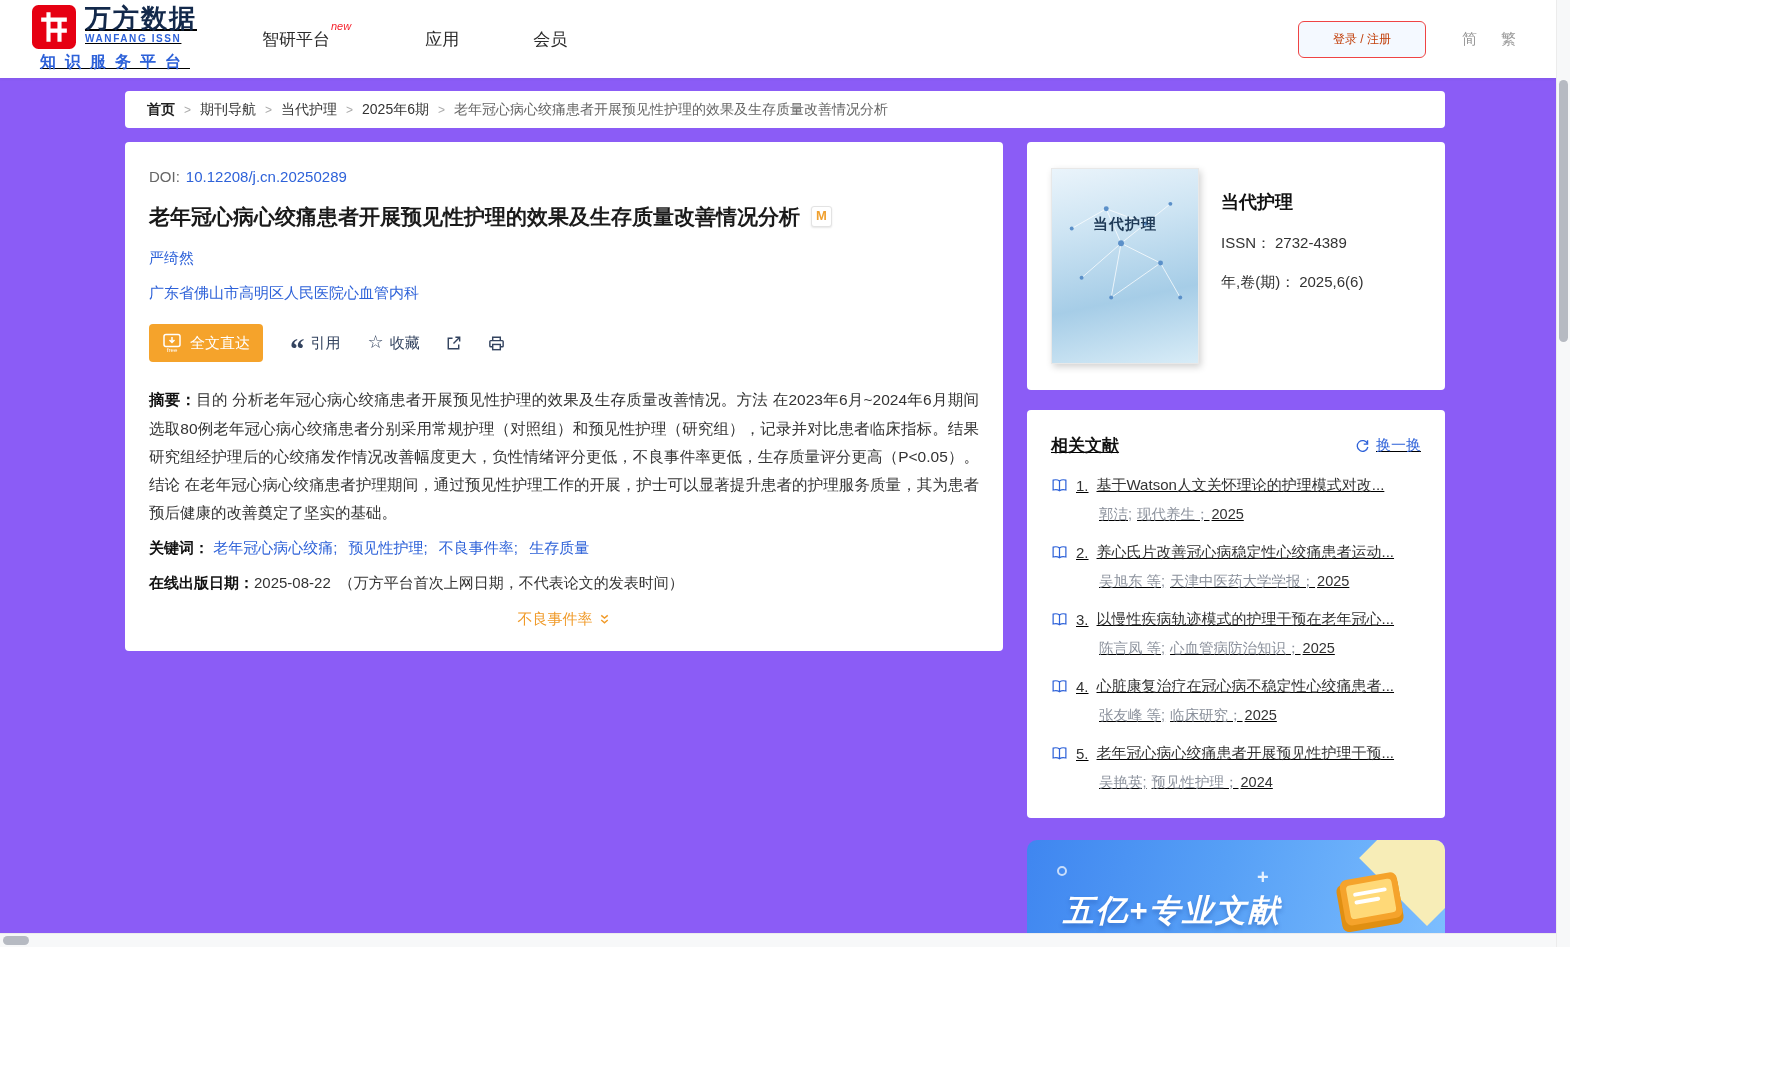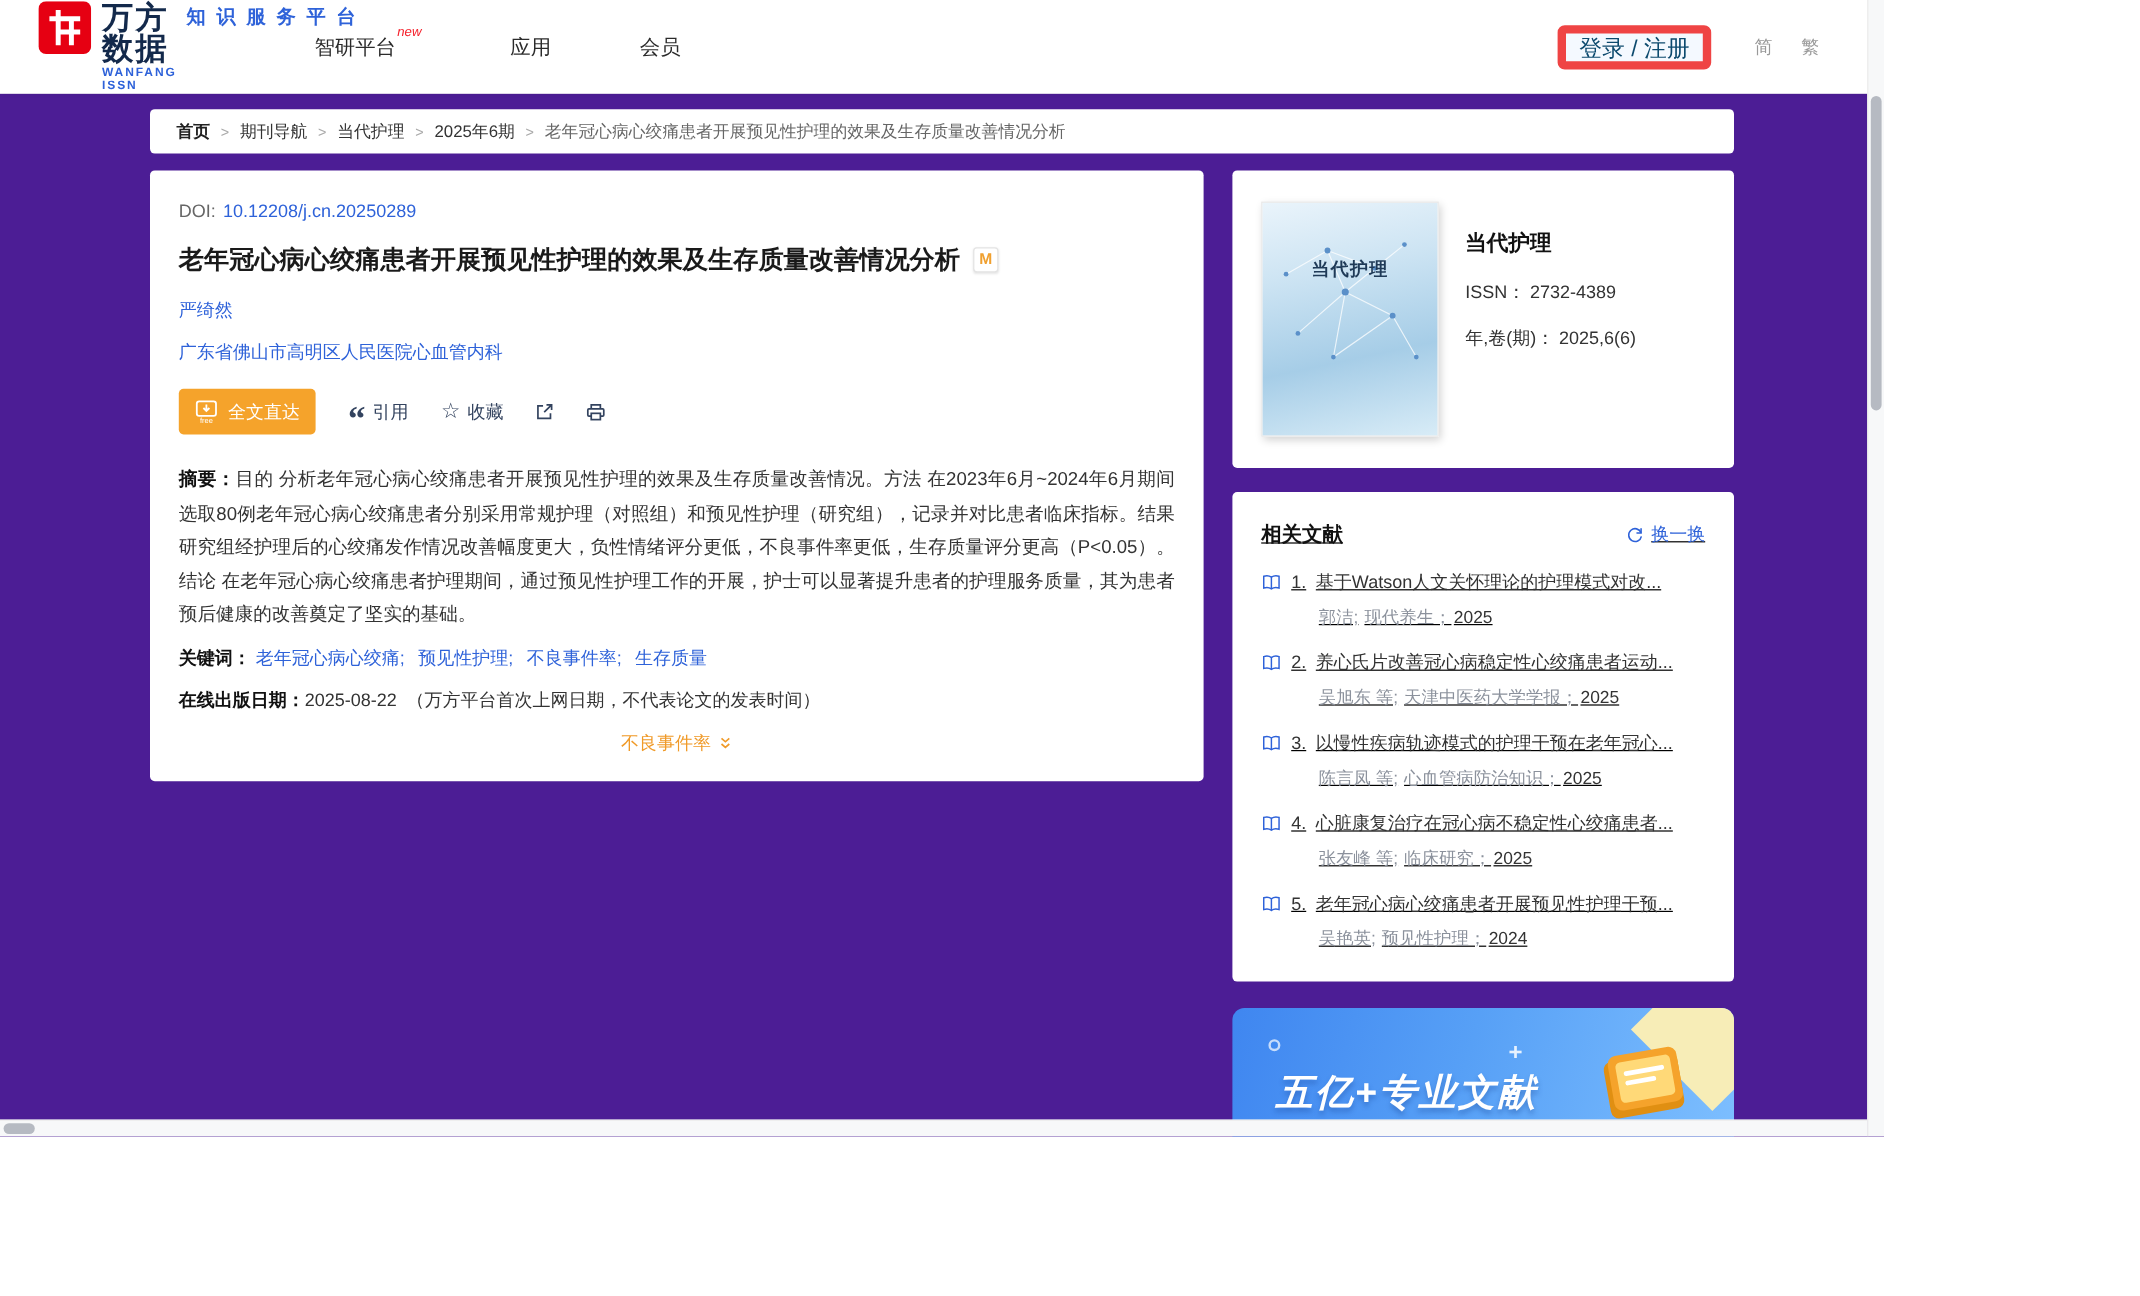--- a/index.html
+++ b/index.html
@@ -2,42 +2,42 @@
 <html><head>
 <meta charset="utf-8">
 <style>
   * { margin:0; padding:0; box-sizing:border-box; }
   html,body { width:1783px; height:1080px; background:#ffffff; font-family:"Liberation Sans","DejaVu Sans",sans-serif; position:relative; overflow:hidden; }
 
   .viewport { position:absolute; top:0; left:0; width:1570px; height:947px; background:#f3f4f6; overflow:hidden; }
 
   
   .header { height:78px; background:#fff; display:flex; align-items:center; padding:0 54px 0 32px; position:relative; z-index:2; box-shadow:0 1px 3px rgba(0,0,0,.05); }
-  .logo { display:flex; flex-direction:row; width:178px; cursor:pointer; flex-shrink:0; }
+  .logo { display:flex; flex-direction:column; width:178px; cursor:pointer; flex-shrink:0;text-decoration:underline; }
   .logo-row { display:flex; align-items:flex-start; gap:9px; }
   .logo-mark { width:44px; height:44px; flex-shrink:0; }
   .logo-title { font-size:26px; font-weight:900; color:#13294b; letter-spacing:2px; line-height:26px; }
   .logo-sub { font-size:10px; font-weight:bold; color:#2e62d9; letter-spacing:1.6px; margin-top:2px; }
   .logo-tagline { font-size:16px; font-weight:bold; color:#2e62d9; letter-spacing:9px; margin-top:3px; margin-left:8px; white-space:nowrap; }
 
   .nav { display:flex; margin-left:52px; gap:74px; font-size:17px; color:#2b2b2b; flex-shrink:0; }
   .nav-item { cursor:pointer; position:relative; white-space:nowrap; }
   .new-badge { color:#f5222d; font-size:11px; font-style:italic; position:relative; top:-8px; margin-left:1px; }
 
   .search { display:flex; margin-left:12px; flex-shrink:0; }
   .search-input { width:298px; height:45px; border:1px solid #e0e0e0; border-right:none; border-radius:4px 0 0 4px; outline:none; padding:0 12px; font-size:15px; background:#fff; }
   .search-btn { width:93px; height:45px; border:none; background:#5362f0; color:#fff; font-size:16px; border-radius:0 4px 4px 0; cursor:pointer; }
 
   .header-right { margin-left:auto; display:flex; align-items:center; }
-  .login-btn { width:128px; height:37px; border:7px solid #ef4444; background:#f4f9ff; color:#0c4a6e; font-size:19px; border-radius:6px; cursor:pointer; }
+  .login-btn { width:128px; height:37px; border:1px solid #ef4444; background:#f4f9ff; color:#c2410c; font-size:12px; border-radius:6px; cursor:pointer; }
   .lang { color:#999; font-size:15px; margin-left:36px; cursor:pointer; }
   .lang-trad { margin-left:24px; }
 
   
-  .page { background:#4c1d95; padding-top:13px; }
+  .page { background:#8b5cf6; padding-top:13px; }
   .container { width:1320px; margin:0 auto; }
 
   .breadcrumb { background:#fff; border-radius:4px; height:37px; display:flex; align-items:center; padding:0 22px; font-size:14px; color:#333; gap:9px; white-space:nowrap; overflow:hidden; }
   .bc-home { font-weight:bold; color:#222; cursor:pointer; }
   .bc-link { color:#333; cursor:pointer; }
   .bc-sep { color:#aaa; font-size:12px; }
   .bc-current { color:#666; }
 
   .content-row { display:flex; gap:24px; margin-top:14px; align-items:flex-start; }
 

